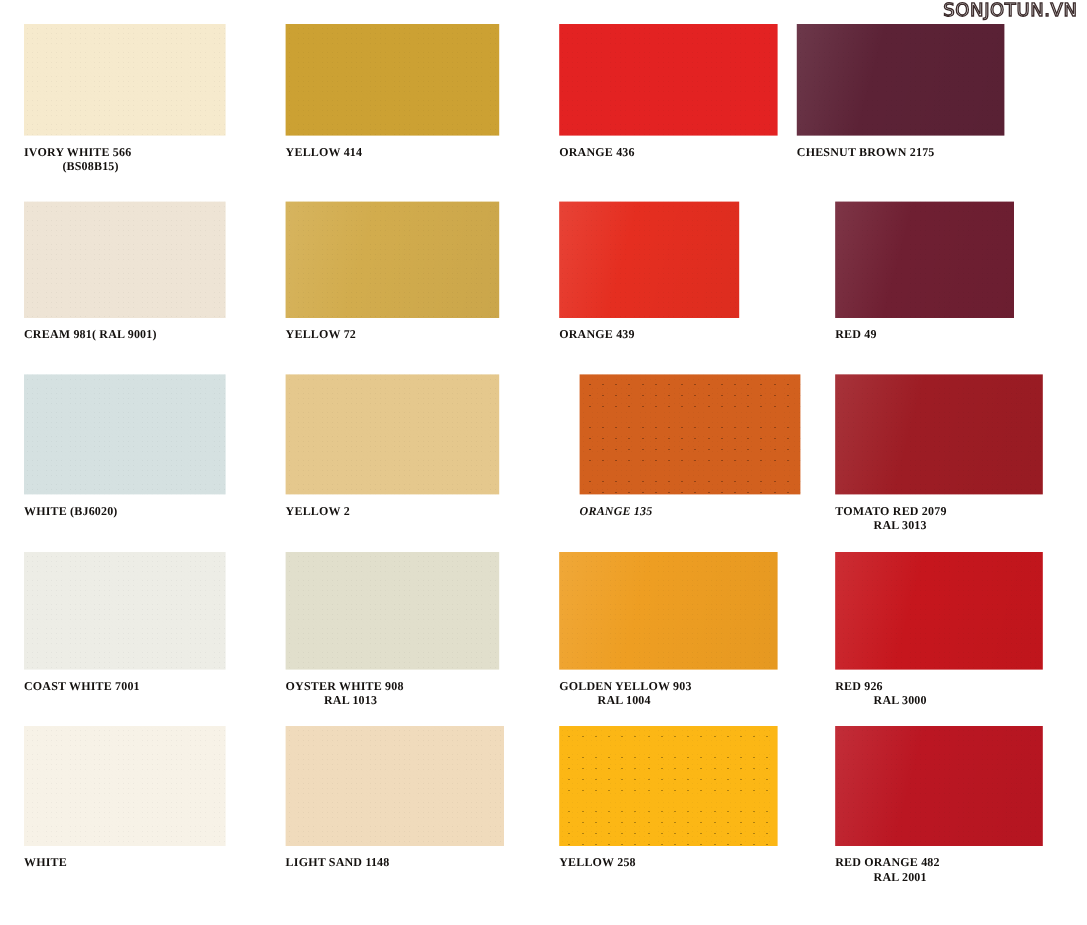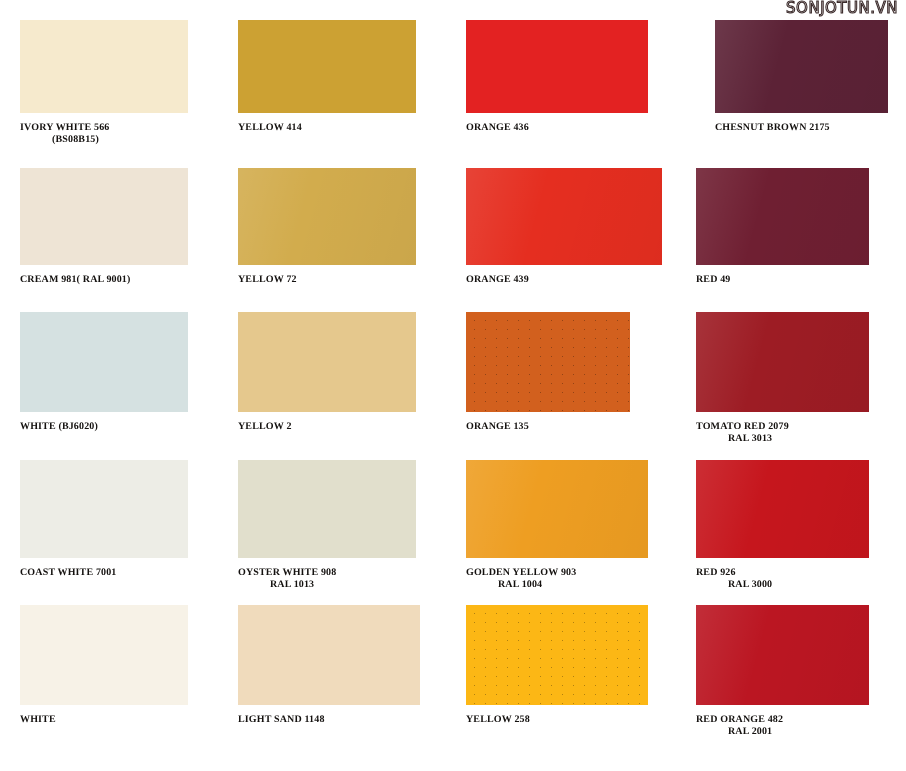--- a/index.html
+++ b/index.html
@@ -116,49 +116,49 @@
       <div class="swatch-label"><span>IVORY WHITE 566</span><span class="line2">(BS08B15)</span></div>
     </div>
     <div class="swatch-cell" style="left: 238px; top: 20px; width: 178px;">
       <div class="swatch-chip" style="height: 93px; background: rgb(204, 161, 51);"></div>
       <div class="swatch-label"><span>YELLOW 414</span></div>
     </div>
     <div class="swatch-cell" style="left: 466px; top: 20px; width: 182px;">
       <div class="swatch-chip" style="height: 93px; background: rgb(227, 34, 34);"></div>
       <div class="swatch-label"><span>ORANGE 436</span></div>
     </div>
-    <div class="swatch-cell" style="left: 715px; top: 20px; width: 173px;">
+    <div class="swatch-cell" style="left: 664px; top: 20px; width: 173px;">
       <div class="swatch-chip gradfade" style="height: 93px; background: rgb(92, 34, 54);"></div>
       <div class="swatch-label"><span>CHESNUT BROWN 2175</span></div>
     </div>
     <div class="swatch-cell" style="left: 20px; top: 168px; width: 168px;">
       <div class="swatch-chip" style="height: 97px; background: rgb(238, 228, 213);"></div>
       <div class="swatch-label"><span>CREAM 981( RAL 9001)</span></div>
     </div>
     <div class="swatch-cell" style="left: 238px; top: 168px; width: 178px;">
       <div class="swatch-chip gradfade" style="height: 97px; background: rgb(210, 172, 77);"></div>
       <div class="swatch-label"><span>YELLOW 72</span></div>
     </div>
-    <div class="swatch-cell" style="left: 466px; top: 168px; width: 196px;">
+    <div class="swatch-cell" style="left: 466px; top: 168px; width: 150px;">
       <div class="swatch-chip gradfade" style="height: 97px; background: rgb(229, 46, 32);"></div>
       <div class="swatch-label"><span>ORANGE 439</span></div>
     </div>
-    <div class="swatch-cell" style="left: 696px; top: 168px; width: 173px;">
+    <div class="swatch-cell" style="left: 696px; top: 168px; width: 149px;">
       <div class="swatch-chip gradfade" style="height: 97px; background: rgb(111, 31, 50);"></div>
       <div class="swatch-label"><span>RED 49</span></div>
     </div>
     <div class="swatch-cell" style="left: 20px; top: 312px; width: 168px;">
       <div class="swatch-chip" style="height: 100px; background: rgb(213, 225, 225);"></div>
       <div class="swatch-label"><span>WHITE (BJ6020)</span></div>
     </div>
     <div class="swatch-cell" style="left: 238px; top: 312px; width: 178px;">
       <div class="swatch-chip" style="height: 100px; background: rgb(229, 200, 141);"></div>
       <div class="swatch-label"><span>YELLOW 2</span></div>
     </div>
-    <div class="swatch-cell" style="left: 466px; top: 312px; width: 164px;">
+    <div class="swatch-cell" style="left: 483px; top: 312px; width: 184px; font-style: italic;">
       <div class="swatch-chip noisy" style="height: 100px; background: rgb(210, 96, 30);"></div>
       <div class="swatch-label"><span>ORANGE 135</span></div>
     </div>
     <div class="swatch-cell" style="left: 696px; top: 312px; width: 173px;">
       <div class="swatch-chip gradfade" style="height: 100px; background: rgb(157, 28, 36);"></div>
       <div class="swatch-label"><span>TOMATO RED 2079</span><span class="line2">RAL 3013</span></div>
     </div>
     <div class="swatch-cell" style="left: 20px; top: 460px; width: 168px;">
       <div class="swatch-chip" style="height: 98px; background: rgb(237, 237, 230);"></div>
       <div class="swatch-label"><span>COAST WHITE 7001</span></div>

